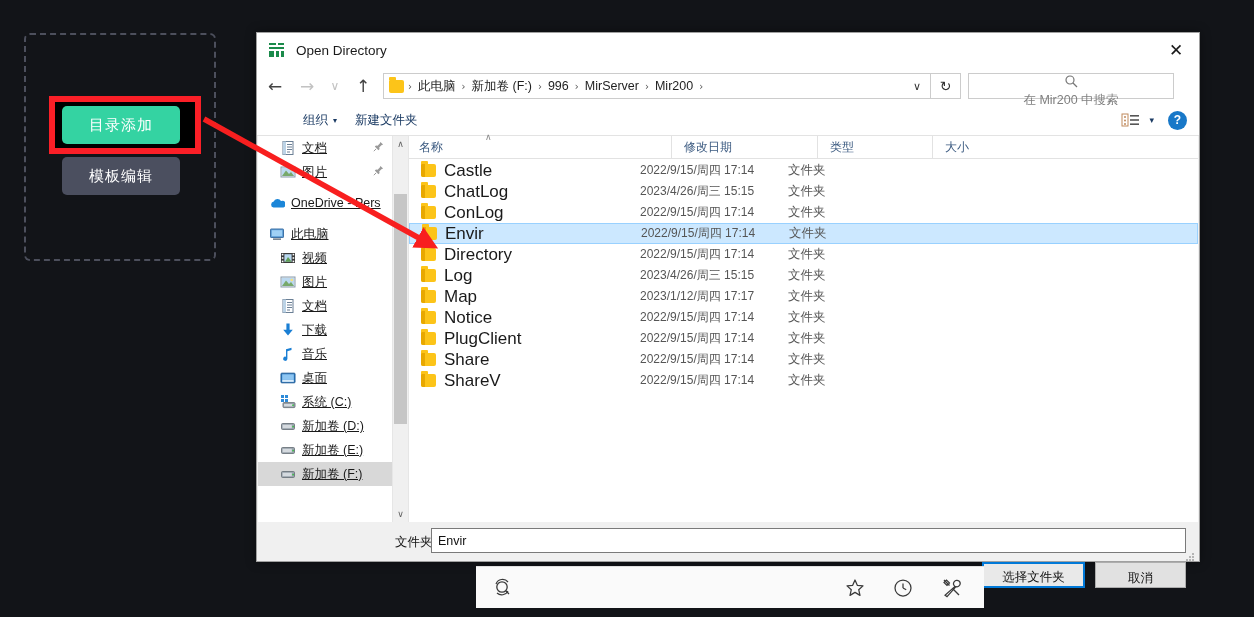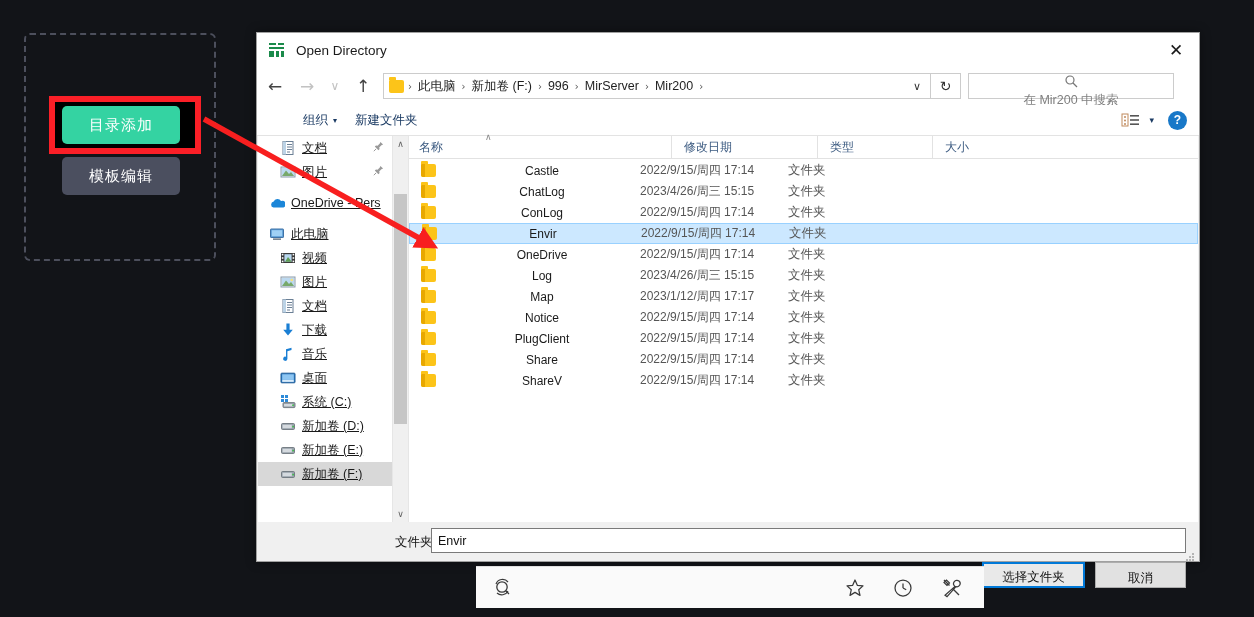--- a/index.html
+++ b/index.html
@@ -210,21 +210,21 @@
     background: #fcc419; border-radius: 1px 2px 2px 2px; position: relative; flex: 0 0 15px;
   }
   .fico::before{
     content:""; position:absolute; left:0; top:-3px; width:7px;height:3px;
     background:#fcc419; border-radius:1px 1px 0 0;
   }
   .fico::after{
     content:""; position:absolute; left:0; top:0; width:4px;height:13px;
     background:#e8a800; border-radius:1px 0 0 2px;
   }
-  .fname { font-size: 12px; color: #1a1a1a; width: 196px; text-align: center; }
+  .fname { font-size: 17px; color: #1a1a1a; width: 196px; }
   .fdate { font-size: 12px; color: #555; width: 148px; }
   .ftype { font-size: 12.5px; color: #555; width: 112px; }
   .fsize { font-size: 12.5px; color: #555; }
 
   
   .footer { position: absolute; left: 1px; right: 1px; top: 489px; bottom: 1px; background: #f0f0f0; }
   .fn-label {
     position: absolute; left: 137px; top: 12px;
     font-size: 12.5px; color: #111; font-family: "Liberation Sans", sans-serif;
   }
@@ -566,21 +566,21 @@
             </div>
             <div class="frow sel">
               <span class="fico"></span>
               <span class="fname">Envir</span>
               <span class="fdate">2022/9/15/周四 17:14</span>
               <span class="ftype">文件夹</span>
               <span class="fsize"></span>
             </div>
             <div class="frow">
               <span class="fico"></span>
-              <span class="fname">OneDrive</span>
+              <span class="fname">Directory</span>
               <span class="fdate">2022/9/15/周四 17:14</span>
               <span class="ftype">文件夹</span>
               <span class="fsize"></span>
             </div>
             <div class="frow">
               <span class="fico"></span>
               <span class="fname">Log</span>
               <span class="fdate">2023/4/26/周三 15:15</span>
               <span class="ftype">文件夹</span>
               <span class="fsize"></span>

